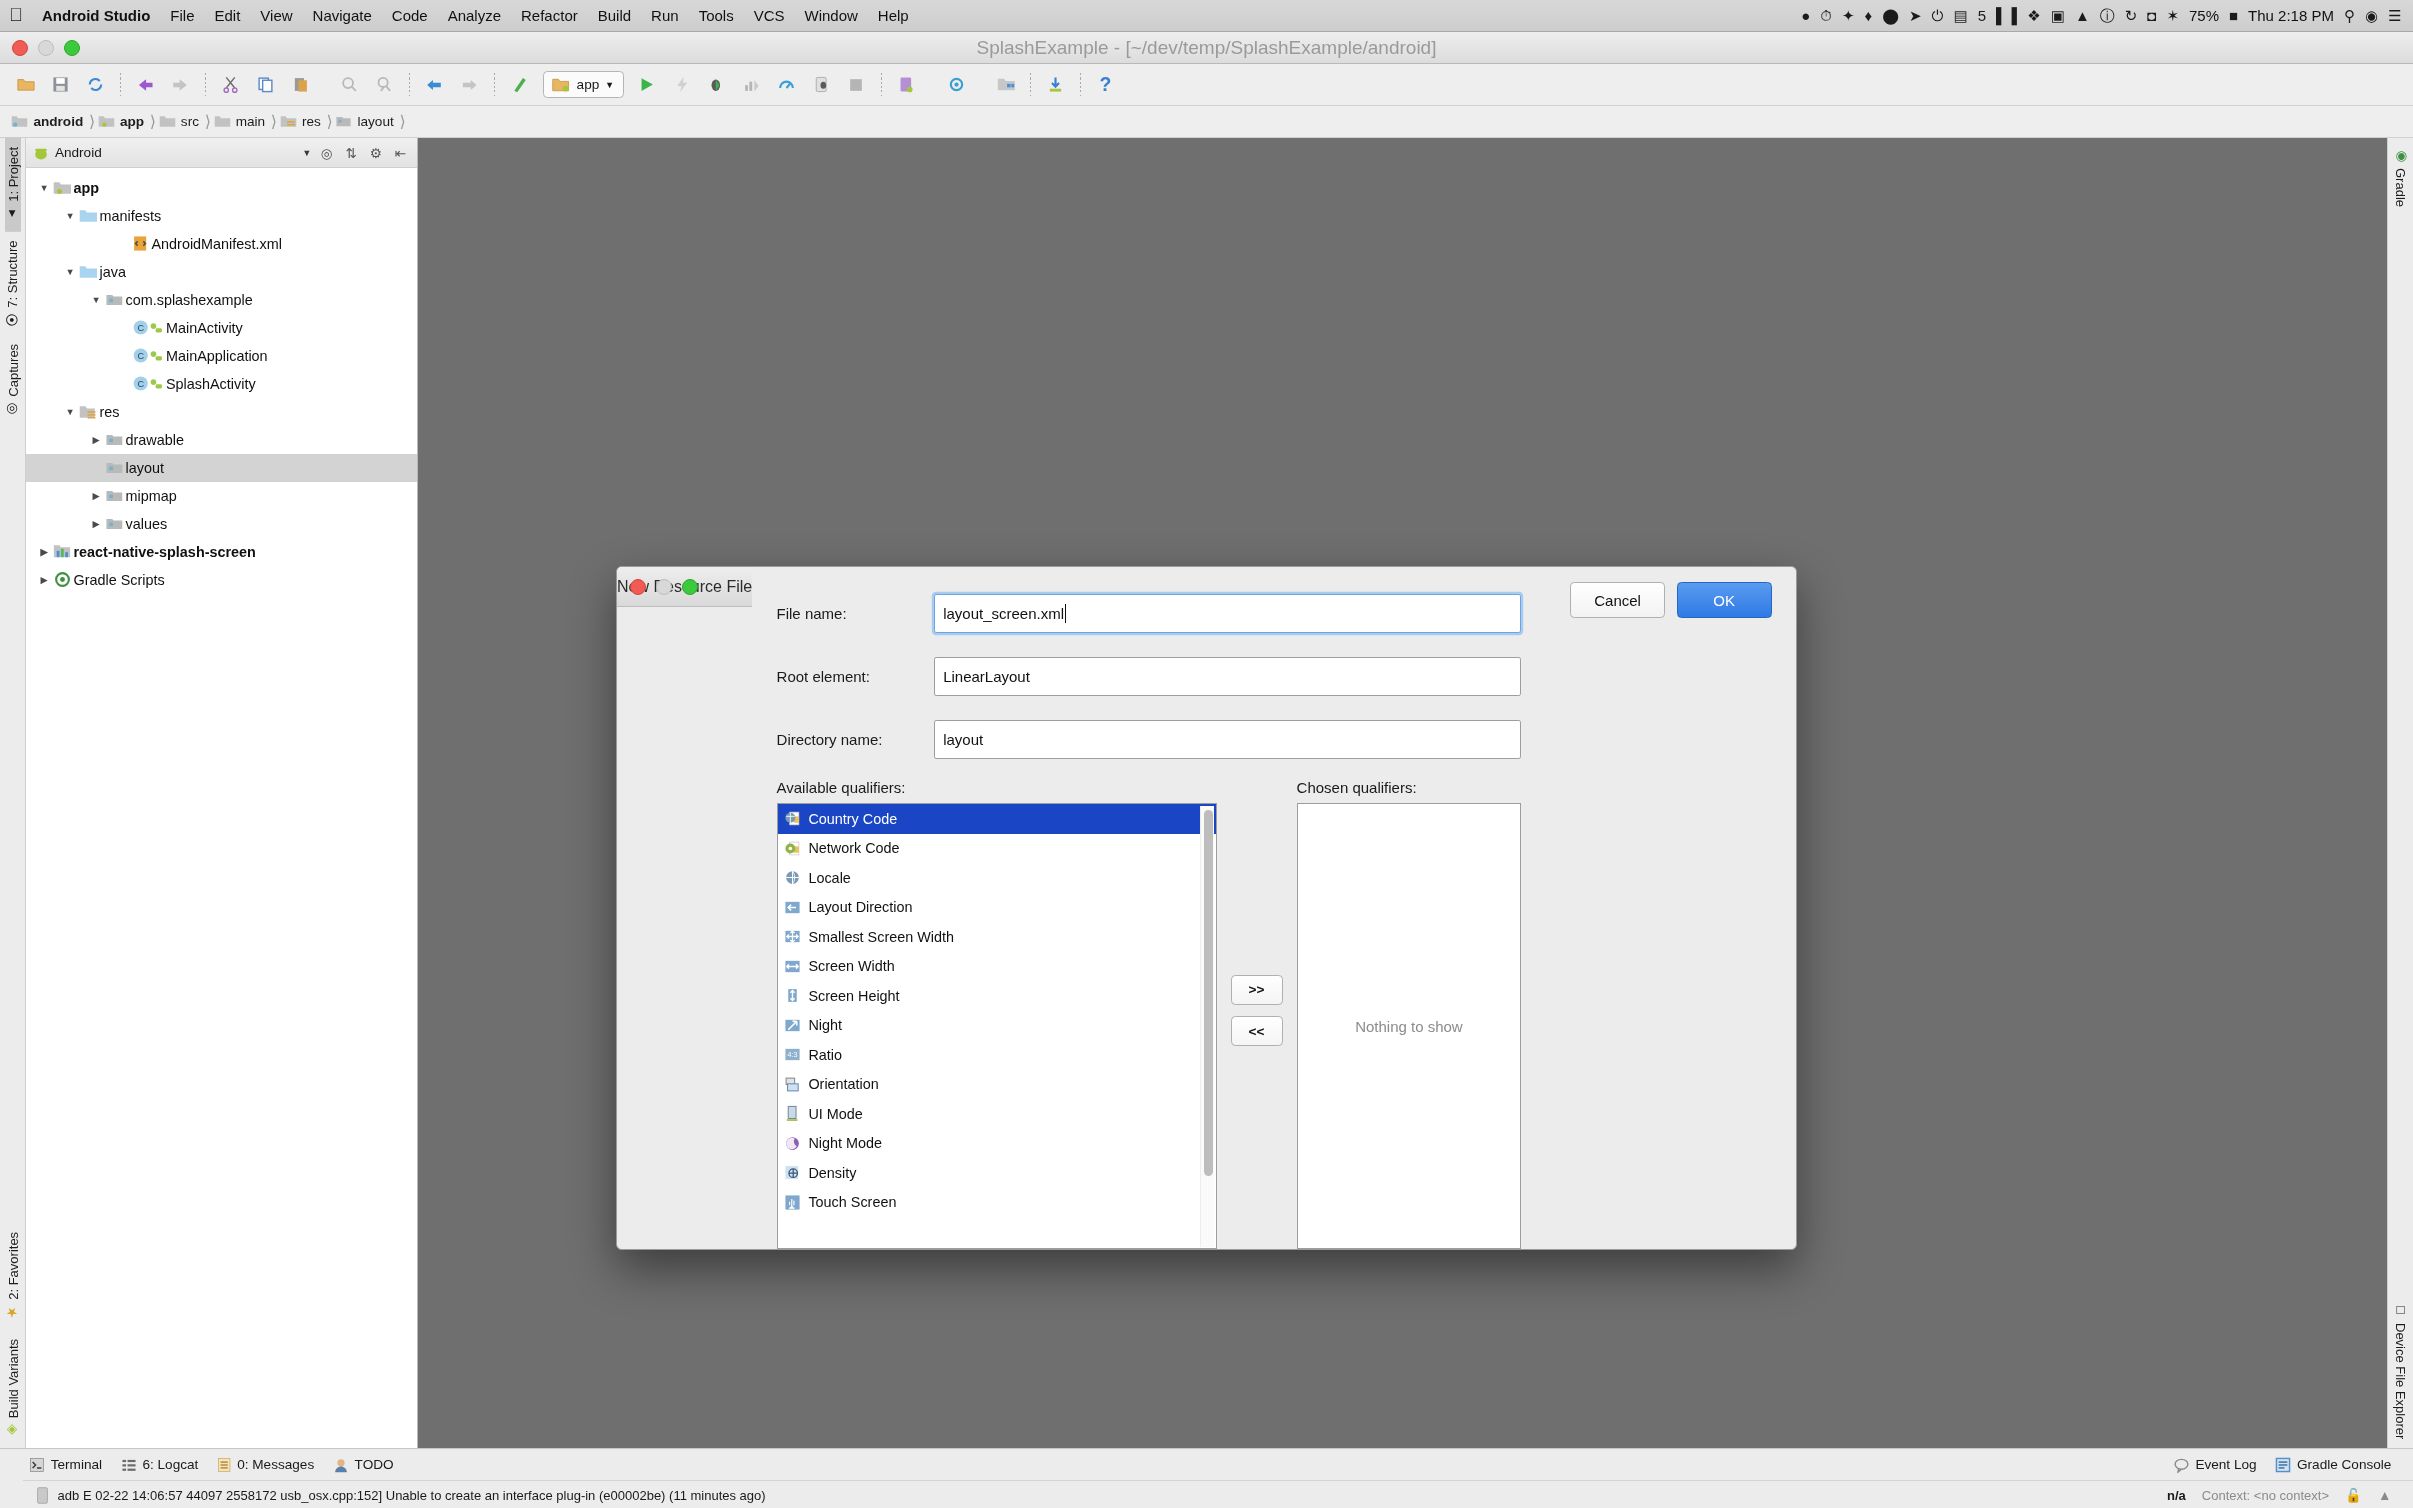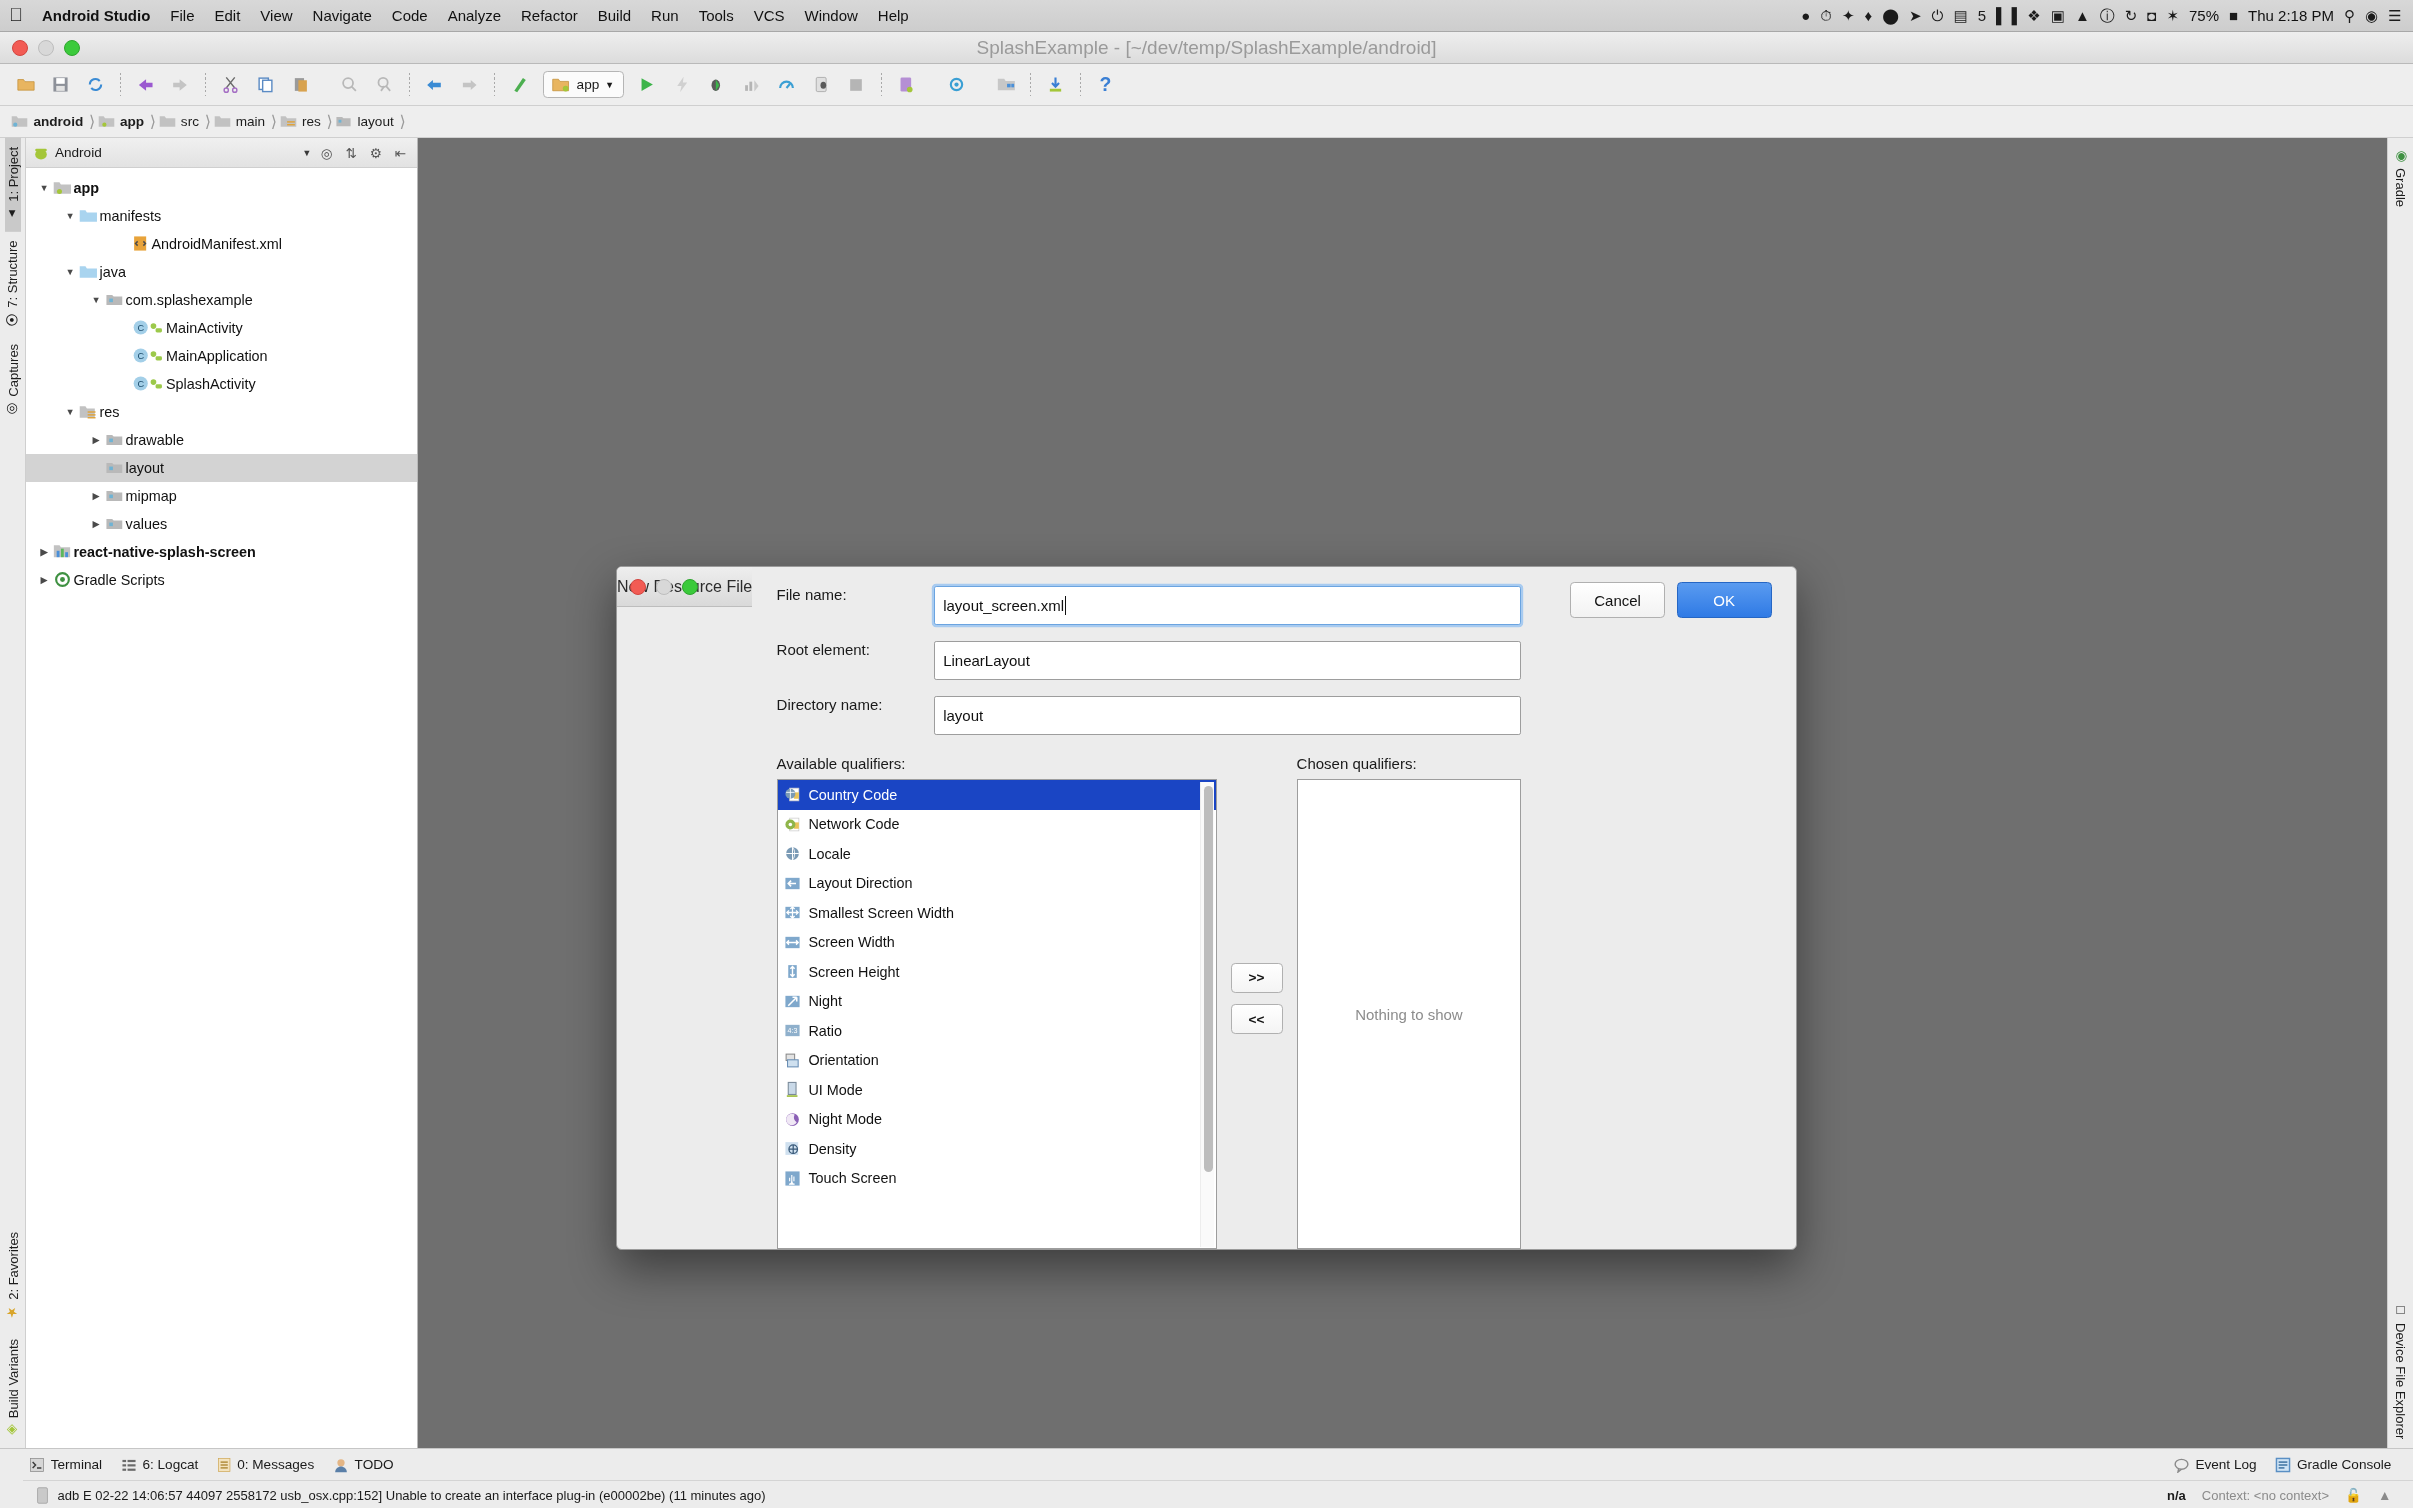--- a/index.html
+++ b/index.html
@@ -132,21 +132,21 @@
   }
   .dlg-title {
     height:40px; background:linear-gradient(#eeeeee,#d9d9d9);
     border-bottom:0.7px solid #bdbdbd; display:flex; align-items:center;
     justify-content:center; position:relative; flex-shrink:0;
   }
   .dlg-lights { position:absolute; left:13px; display:flex; gap:10px; }
   .dlg-title-text { font-size:16px; color:#2b2b2b; }
   .dlg-body { flex:1; padding:18.7px 24.4px 0 24.4px; display:flex; flex-direction:column; }
 
-  .frow { display:flex; align-items:flex-start; margin-bottom:16px; }
+  .frow { display:flex; align-items:center; margin-bottom:16px;margin-top:8px; }
   .flabel { width:157px; font-size:15px; color:#1a1a1a; flex-shrink:0; }
   .finput {
     flex:1; height:39px; background:#fff; border:0.7px solid #9d9d9d; border-radius:2.2px;
     font-size:15px; color:#111; padding:0 8.6px; display:flex; align-items:center;
     font-family:"Liberation Sans", sans-serif;
   }
   .finput.focused {
     border:0.7px solid #6ba4e0; outline:2.2px solid #a8cbf0; outline-offset:0;
     box-shadow:0 0 0 2.2px #a8cbf0;
   }

